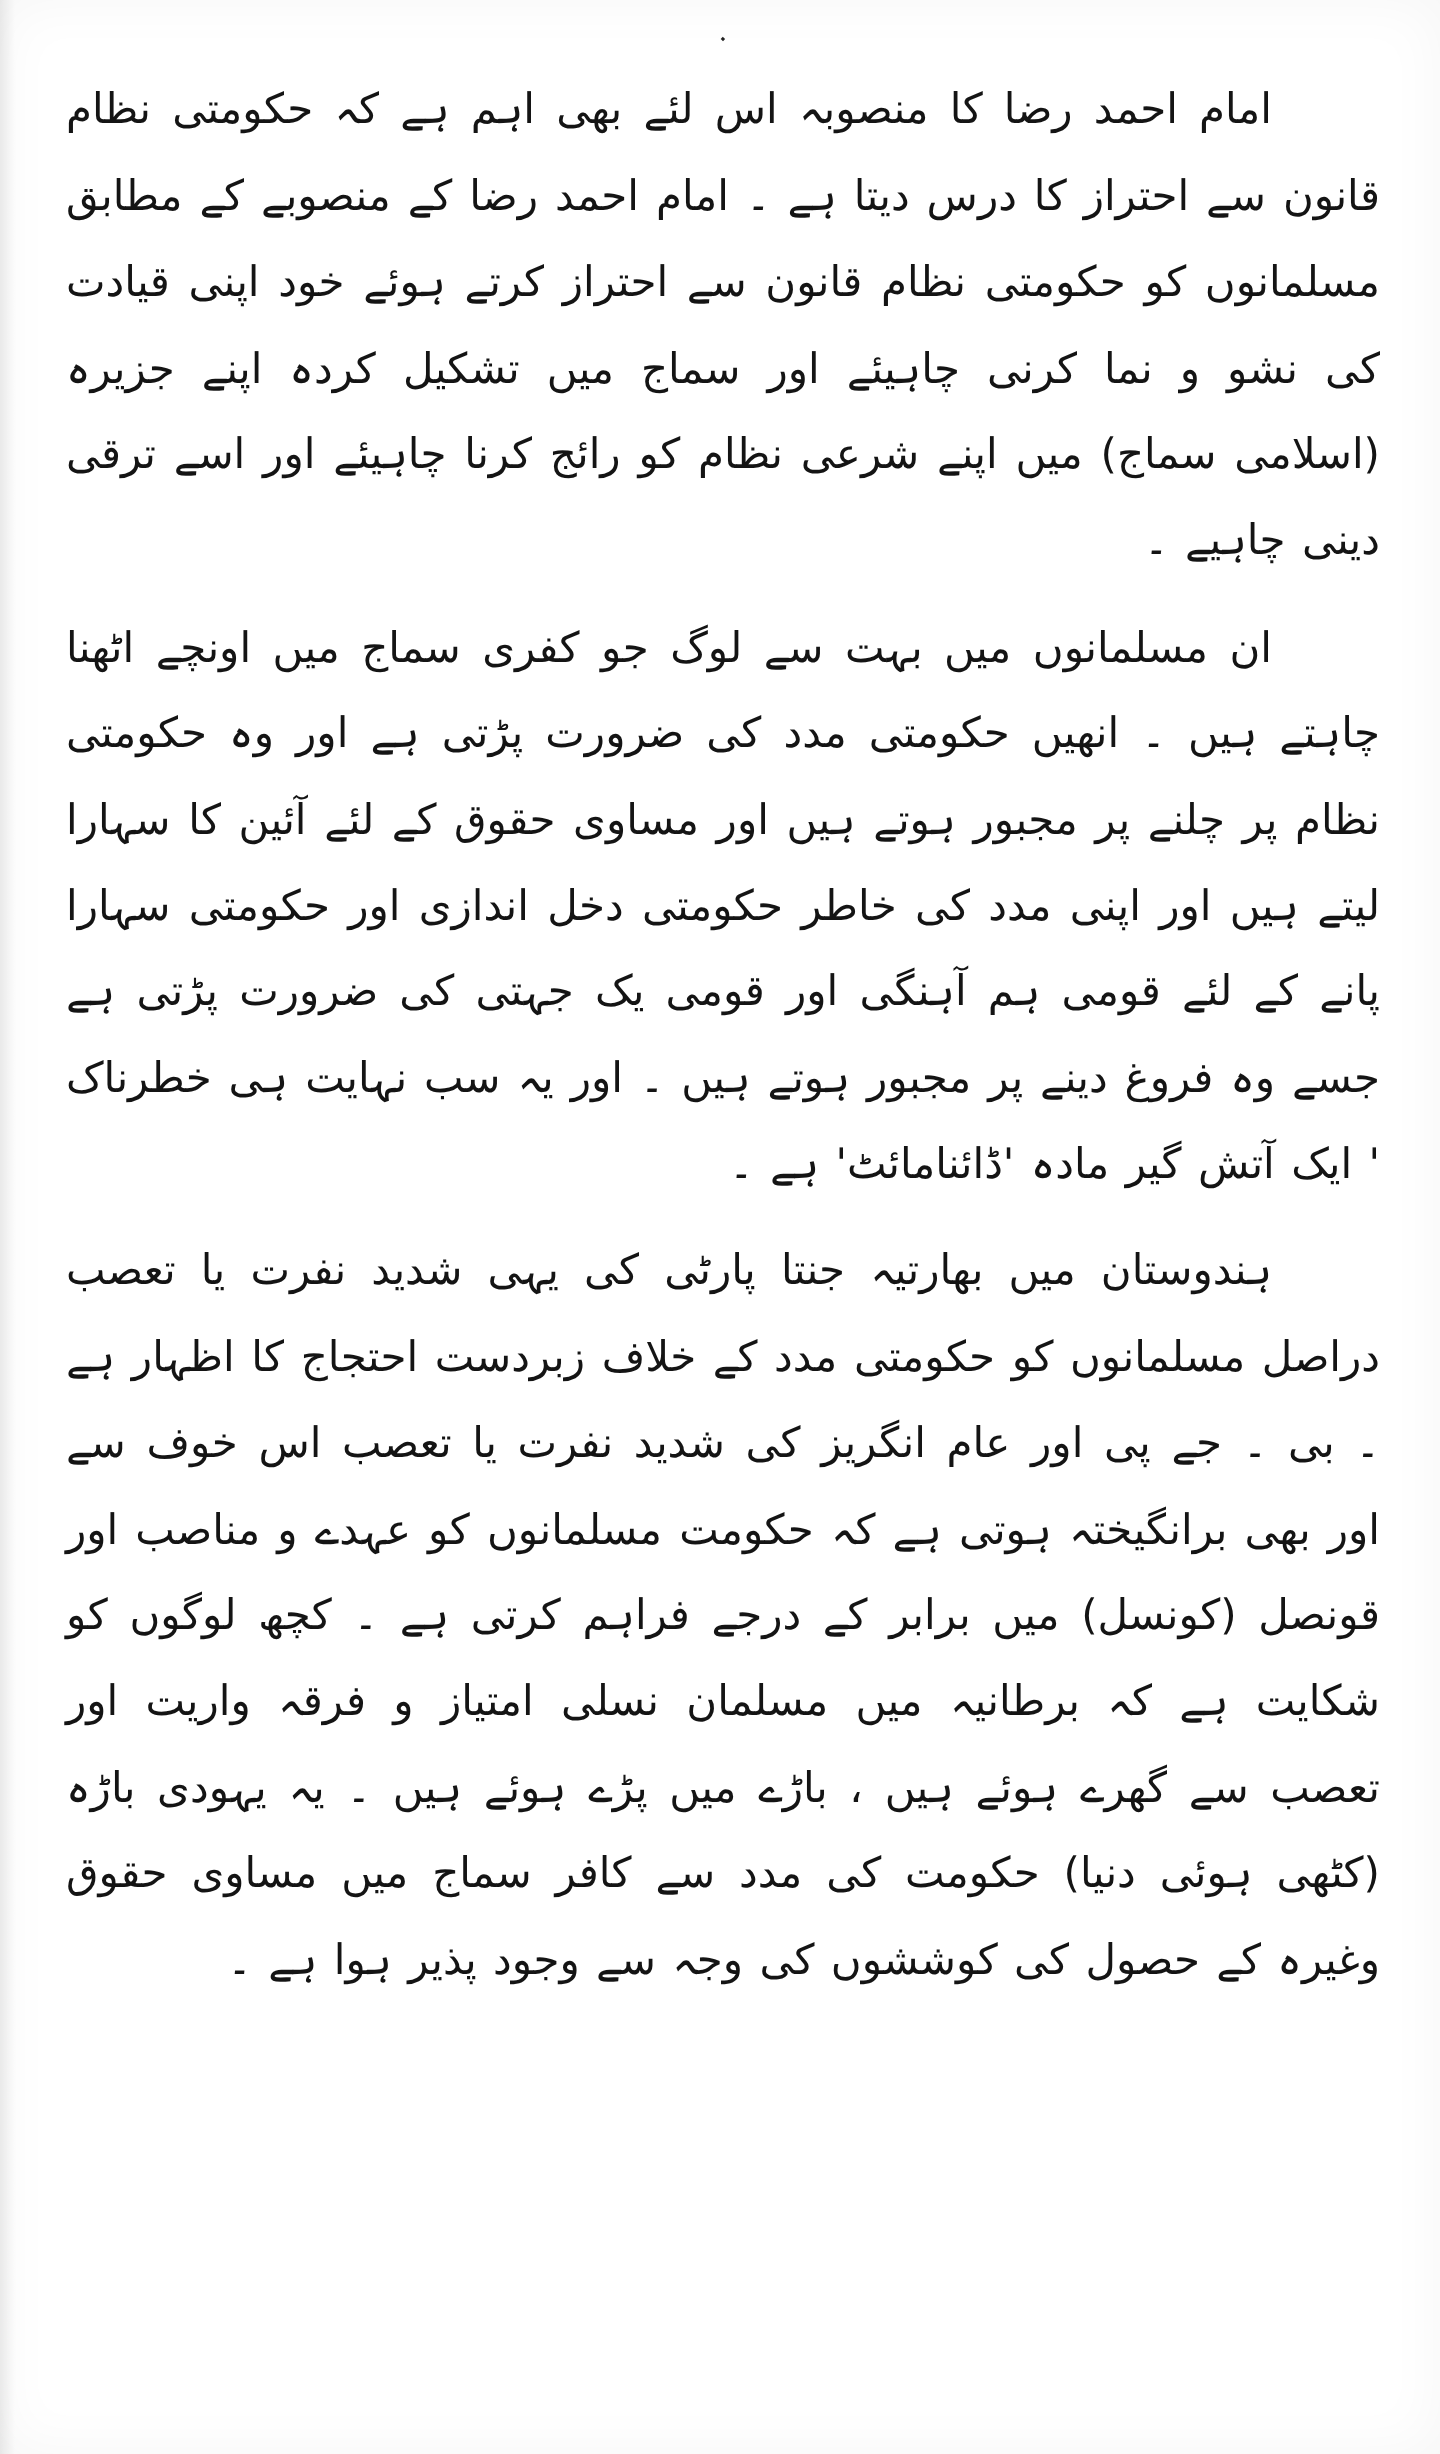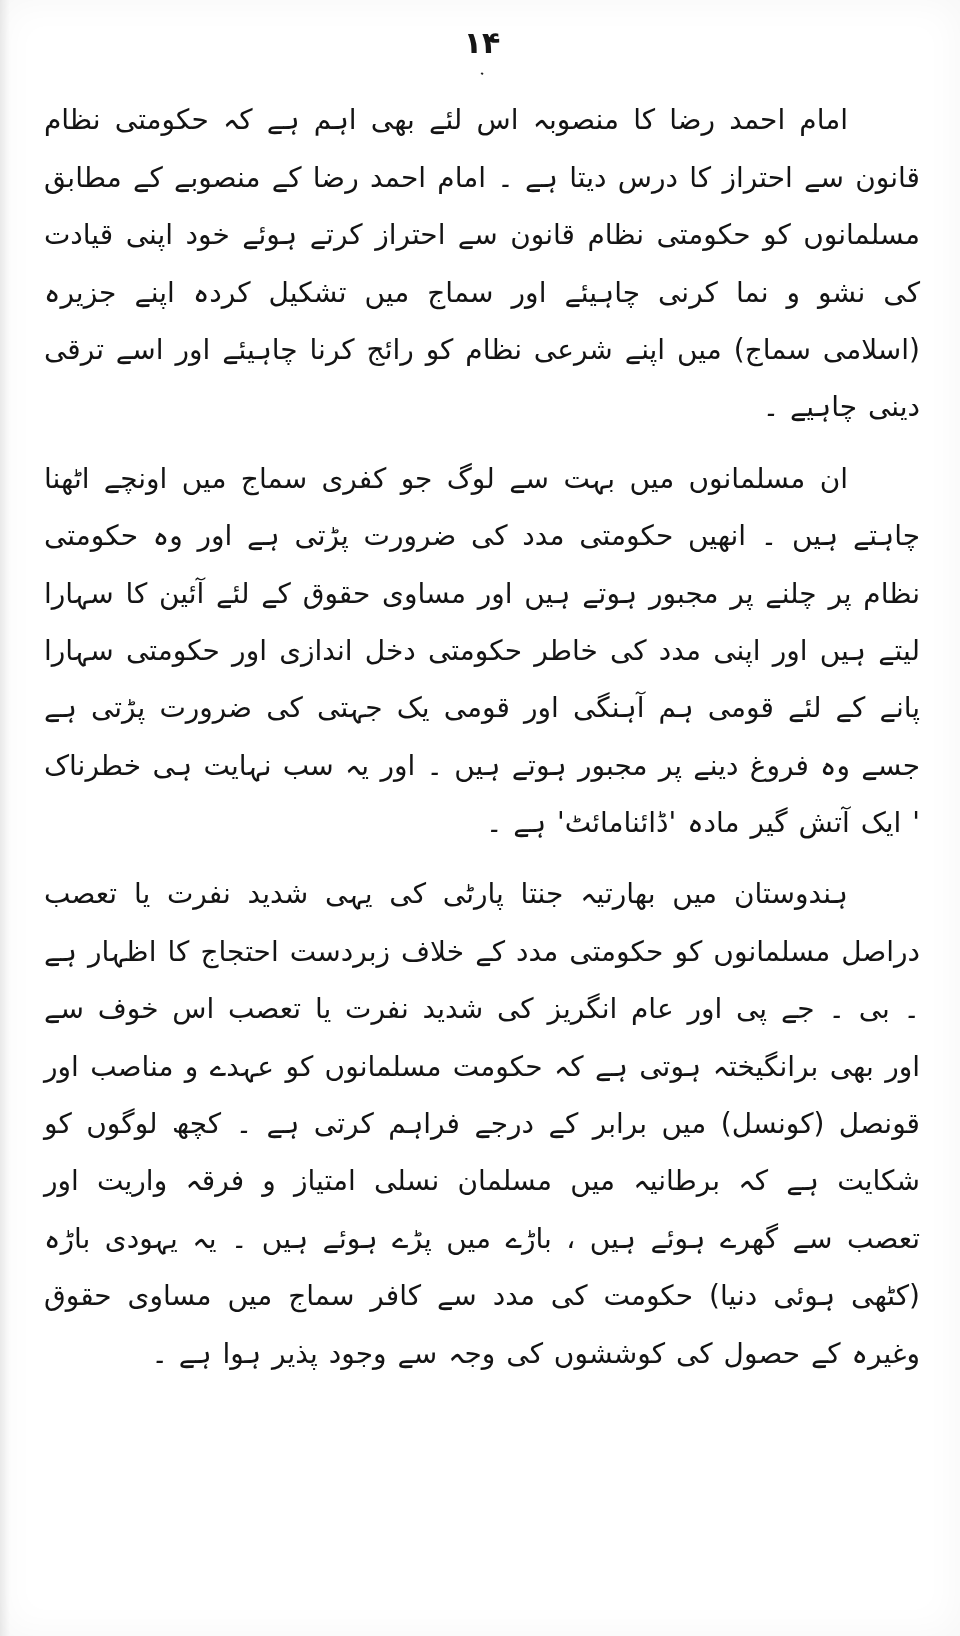--- a/index.html
+++ b/index.html
@@ -63,21 +63,20 @@
     background: linear-gradient(to right, rgba(0,0,0,0.07), rgba(0,0,0,0));
     pointer-events: none;
   }
 </style>
 </head>
 <body>
 
 <div class="scan-page">
   <div class="scan-edge-shade"></div>
 
-  <div class="page-number">۱۴</div>
   <div class="page-number-dot">٠</div>
 
   <div class="text-block">
     <p class="para">امام احمد رضا کا منصوبہ اس لئے بھی اہم ہے کہ حکومتی نظام قانون سے احتراز کا درس دیتا ہے ۔ امام احمد رضا کے منصوبے کے مطابق مسلمانوں کو حکومتی نظام قانون سے احتراز کرتے ہوئے خود اپنی قیادت کی نشو و نما کرنی چاہیئے اور سماج میں تشکیل کردہ اپنے جزیرہ (اسلامی سماج) میں اپنے شرعی نظام کو رائج کرنا چاہیئے اور اسے ترقی دینی چاہیے ۔</p>
     <p class="para">ان مسلمانوں میں بہت سے لوگ جو کفری سماج میں اونچے اٹھنا چاہتے ہیں ۔ انھیں حکومتی مدد کی ضرورت پڑتی ہے اور وہ حکومتی نظام پر چلنے پر مجبور ہوتے ہیں اور مساوی حقوق کے لئے آئین کا سہارا لیتے ہیں اور اپنی مدد کی خاطر حکومتی دخل اندازی اور حکومتی سہارا پانے کے لئے قومی ہم آہنگی اور قومی یک جہتی کی ضرورت پڑتی ہے جسے وہ فروغ دینے پر مجبور ہوتے ہیں ۔ اور یہ سب نہایت ہی خطرناک ' ایک آتش گیر مادہ 'ڈائنامائٹ' ہے ۔</p>
     <p class="para">ہندوستان میں بھارتیہ جنتا پارٹی کی یہی شدید نفرت یا تعصب دراصل مسلمانوں کو حکومتی مدد کے خلاف زبردست احتجاج کا اظہار ہے ۔ بی ۔ جے پی اور عام انگریز کی شدید نفرت یا تعصب اس خوف سے اور بھی برانگیختہ ہوتی ہے کہ حکومت مسلمانوں کو عہدے و مناصب اور قونصل (کونسل) میں برابر کے درجے فراہم کرتی ہے ۔ کچھ لوگوں کو شکایت ہے کہ برطانیہ میں مسلمان نسلی امتیاز و فرقہ واریت اور تعصب سے گھرے ہوئے ہیں ، باڑے میں پڑے ہوئے ہیں ۔ یہ یہودی باڑہ (کٹھی ہوئی دنیا) حکومت کی مدد سے کافر سماج میں مساوی حقوق وغیرہ کے حصول کی کوششوں کی وجہ سے وجود پذیر ہوا ہے ۔</p>
 
   </div>
 
 </div>

